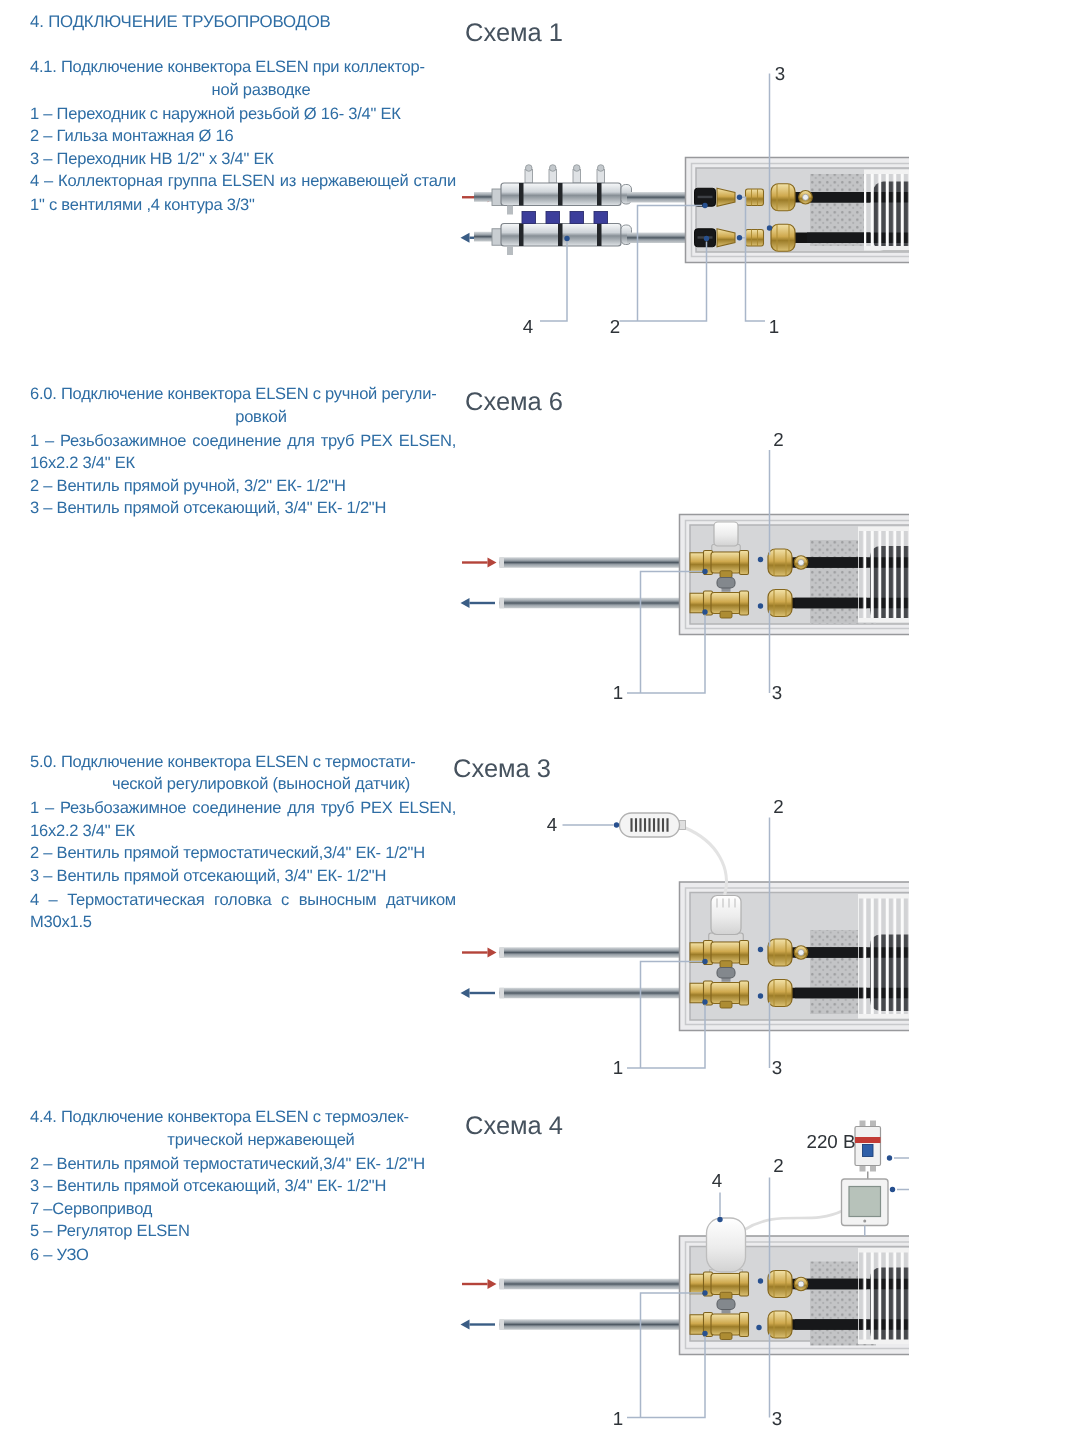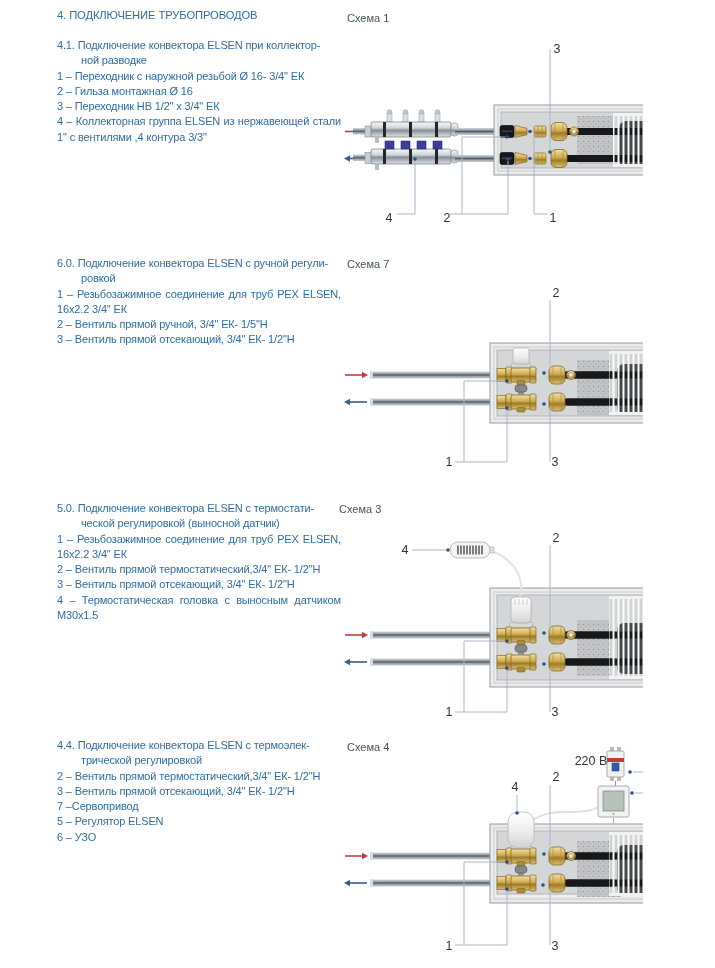--- a/index.html
+++ b/index.html
@@ -1,26 +1,26 @@
 <!DOCTYPE html>
 <html><head>
 <meta charset="utf-8">
 <style>
   html,body{margin:0;padding:0;background:#fff;}
   .page{position:relative;width:606px;height:968px;background:#ffffff;overflow:hidden;
-        font-family:"Liberation Sans",sans-serif;margin-left:37px;}
+        font-family:"Liberation Sans",sans-serif;}
   .title{position:absolute;left:20px;top:9px;font-size:11.2px;letter-spacing:-0.1px;
          color:#2e6da4;font-weight:400;white-space:nowrap;}
   .txt{position:absolute;left:20px;width:284px;color:#2e6da4;font-size:11px;
        letter-spacing:-0.15px;line-height:15.3px;}
   .h1{white-space:nowrap;}
-  .h2{padding-left:24px;white-space:nowrap;}
+  .h2{padding-left:24px;white-space:nowrap;text-align:center;}
   .it{white-space:nowrap;}
   .it.just{white-space:normal;text-align:justify;}
-  .slabel{position:absolute;font-size:11px;color:#46525e;white-space:nowrap;}
+  .slabel{position:absolute;font-size:17px;color:#46525e;white-space:nowrap;}
   .diag{position:absolute;left:300px;width:415px;}
   svg text{font-family:"Liberation Sans",sans-serif;font-size:12.5px;fill:#2e3338;}
   .defs{position:absolute;width:0;height:0;}
   .ld{stroke:#a9b6c9;stroke-width:1;fill:none;}
   .dot{fill:#27508f;}
 </style>
 </head>
 <body>
 
 <div class="page">
@@ -112,45 +112,45 @@
     <div class="it">1 – Переходник с наружной резьбой Ø 16- 3/4" ЕК</div>
     <div class="it">2 – Гильза монтажная Ø 16</div>
     <div class="it">3 – Переходник НВ  1/2" х 3/4" ЕК</div>
     <div class="it just">4 – Коллекторная группа ELSEN из нержавеющей стали 1" с вентилями ,4 контура 3/3"</div>
   </div>
 
   <div class="txt" style="top:256px">
     <div class="h1">6.0. Подключение конвектора ELSEN с ручной регули-</div>
     <div class="h2">ровкой</div>
     <div class="it just">1 –  Резьбозажимное соединение для труб PEX ELSEN, 16х2.2 3/4" ЕК</div>
-    <div class="it">2 – Вентиль прямой  ручной, 3/4" ЕК- 1/5"Н</div>
+    <div class="it">2 – Вентиль прямой  ручной, 3/2" ЕК- 1/2"Н</div>
     <div class="it">3 – Вентиль прямой отсекающий, 3/4" ЕК- 1/2"Н</div>
   </div>
 
   <div class="txt" style="top:501px">
     <div class="h1">5.0. Подключение конвектора ELSEN с термостати-</div>
     <div class="h2">ческой регулировкой (выносной датчик)</div>
     <div class="it just">1 – Резьбозажимное соединение для труб PEX ELSEN, 16х2.2 3/4" ЕК</div>
     <div class="it">2 – Вентиль прямой  термостатический,3/4" ЕК- 1/2"Н</div>
     <div class="it">3 – Вентиль прямой отсекающий, 3/4" ЕК- 1/2"Н</div>
     <div class="it just">4 – Термостатическая головка с выносным датчиком М30х1.5</div>
   </div>
 
   <div class="txt" style="top:738px">
     <div class="h1">4.4. Подключение конвектора ELSEN с термоэлек-</div>
-    <div class="h2">трической регулировкой</div>
+    <div class="h2">трической нержавеющей</div>
     <div class="it">2 – Вентиль прямой  термостатический,3/4" ЕК- 1/2"Н</div>
     <div class="it">3 – Вентиль прямой отсекающий, 3/4" ЕК- 1/2"Н</div>
     <div class="it">7 –Сервопривод</div>
     <div class="it">5 – Регулятор ELSEN</div>
     <div class="it">6 – УЗО</div>
   </div>
 
   <div class="slabel" style="left:310px;top:12px">Схема 1</div>
-  <div class="slabel" style="left:310px;top:258px">Схема 7</div>
+  <div class="slabel" style="left:310px;top:258px">Схема 6</div>
   <div class="slabel" style="left:302px;top:503px">Схема 3</div>
   <div class="slabel" style="left:310px;top:741px">Схема 4</div>
 
   <svg class="diag" style="top:0;height:245px" viewBox="0 0 415 245">
     <g>
       <line x1="8" y1="131.5" x2="25" y2="131.5" stroke="#b4443a" stroke-width="1.6"></line>
       <polygon points="25,128.2 31,131.5 25,134.8" fill="#b4443a"></polygon>
     </g>
     <g>
       <line x1="13" y1="158.5" x2="30" y2="158.5" stroke="#3a5d85" stroke-width="1.6"></line>

